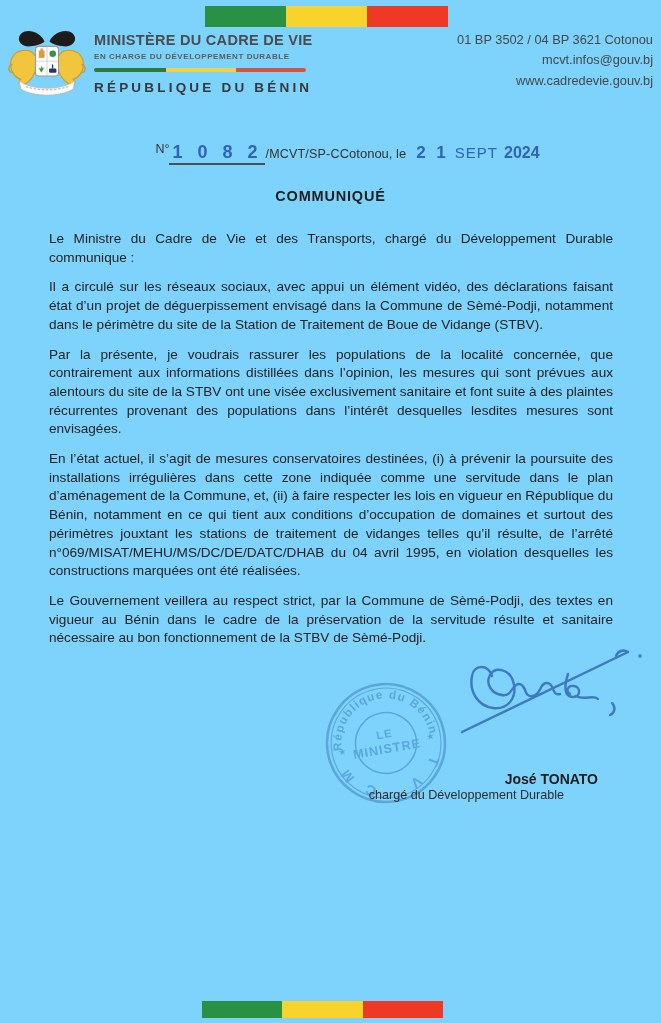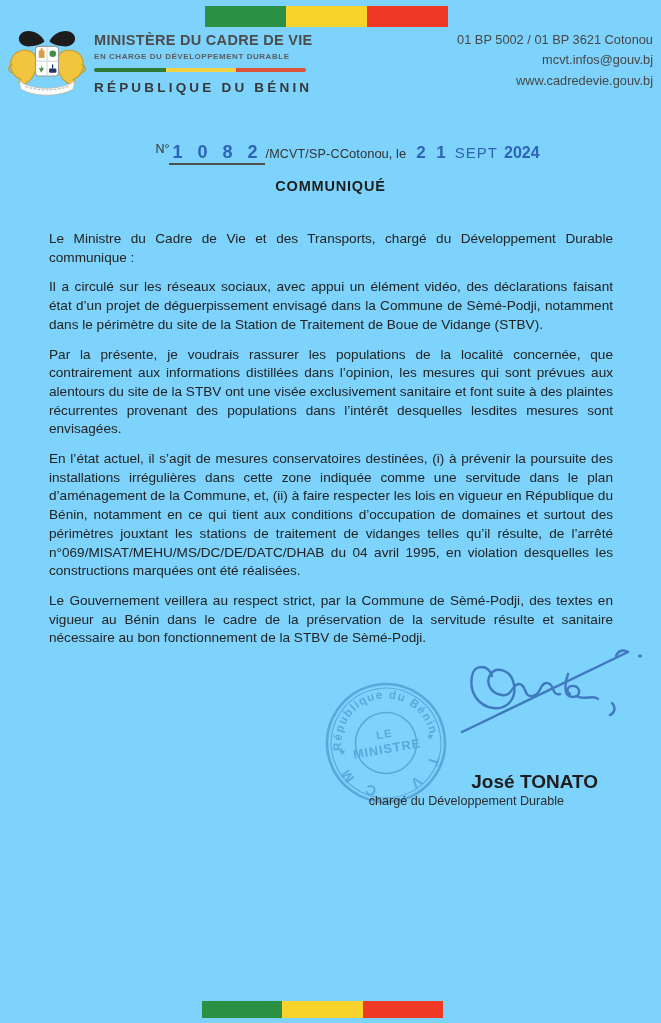--- a/index.html
+++ b/index.html
@@ -33,30 +33,30 @@
   .ref-prefix { font-size:12.5px; vertical-align:top; }
   .ref-number { font-weight:bold; font-size:18px; color:#2f63b5; letter-spacing:5px;
     border-bottom:2px solid #4e4e4e; padding:0 3px 1px 3px; }
   .ref-suffix { font-size:12.5px; letter-spacing:.2px; }
   .date-right { font-size:13px; color:#333; white-space:nowrap; }
   .stamp-ink { color:#2f63b5; }
   .date-day { font-weight:bold; font-size:17px; letter-spacing:3px; margin-left:10px; }
   .date-month { font-size:15px; letter-spacing:1px; margin-left:6px; }
   .date-year { font-weight:bold; font-size:16px; margin-left:6px;margin-top:23px; }
   
-  .doc-title { position:absolute; top:178px; left:0; right:0; text-align:center;
+  .doc-title { position:absolute; top:188px; left:0; right:0; text-align:center;
     font-weight:bold; font-size:14.5px; letter-spacing:.8px; color:#1e1e1e; }
   .body-text { position:absolute; top:230px; left:49px; width:564px; }
   .body-text p { font-size:13.6px; line-height:18.7px; text-align:justify; margin-bottom:11px; color:#232323; }
   
   .stamp-wrap { position:absolute; left:323px; top:680px; width:126px; height:126px;
     transform:rotate(-10deg); opacity:.85; }
   .sig-wrap { position:absolute; left:446px; top:634px; width:212px; height:114px; }
   .sign-block { position:absolute; left:358px; top:771px; width:248px; text-align:right; }
-  .sign-name { font-weight:bold; font-size:19px; color:#1d1d1d; padding-right:8px; }
+  .sign-name { font-weight:bold; font-size:14px; color:#1d1d1d; padding-right:8px; }
   .sign-role { font-size:12.6px; color:#2c2c2c; line-height:1.32; margin-top:3px; }
   .sign-role2 { font-size:12.6px; color:#2c2c2c; line-height:1.32; padding-right:42px; }
 </style>
 </head>
 <body>
 
 <div class="page">
 
   <div class="flagbar flagbar-top">
     <span class="fb-green"></span>
@@ -90,21 +90,21 @@
     </svg>
 
     <div class="ministry-block">
       <div class="ministry-line">MINISTÈRE DU CADRE DE VIE</div>
       <div class="ministry-sub">EN CHARGE DU DÉVELOPPEMENT DURABLE</div>
       <div class="tricolor-line"></div>
       <div class="republic">RÉPUBLIQUE DU BÉNIN</div>
     </div>
 
     <div class="contact-block">
-      <div>01 BP 5002 / 01 BP 3621 Cotonou</div>
+      <div>01 BP 3502 / 04 BP 3621 Cotonou</div>
       <div>mcvt.infos@gouv.bj</div>
       <div>www.cadredevie.gouv.bj</div>
     </div>
   </div>
 
   <div class="ref-row">
     <div class="ref-left">
       <span class="ref-prefix">N°</span><span class="ref-number stamp-ink">1 0 8 2</span><span class="ref-suffix">/MCVT/SP-C</span>
     </div>
     <div class="date-right">

